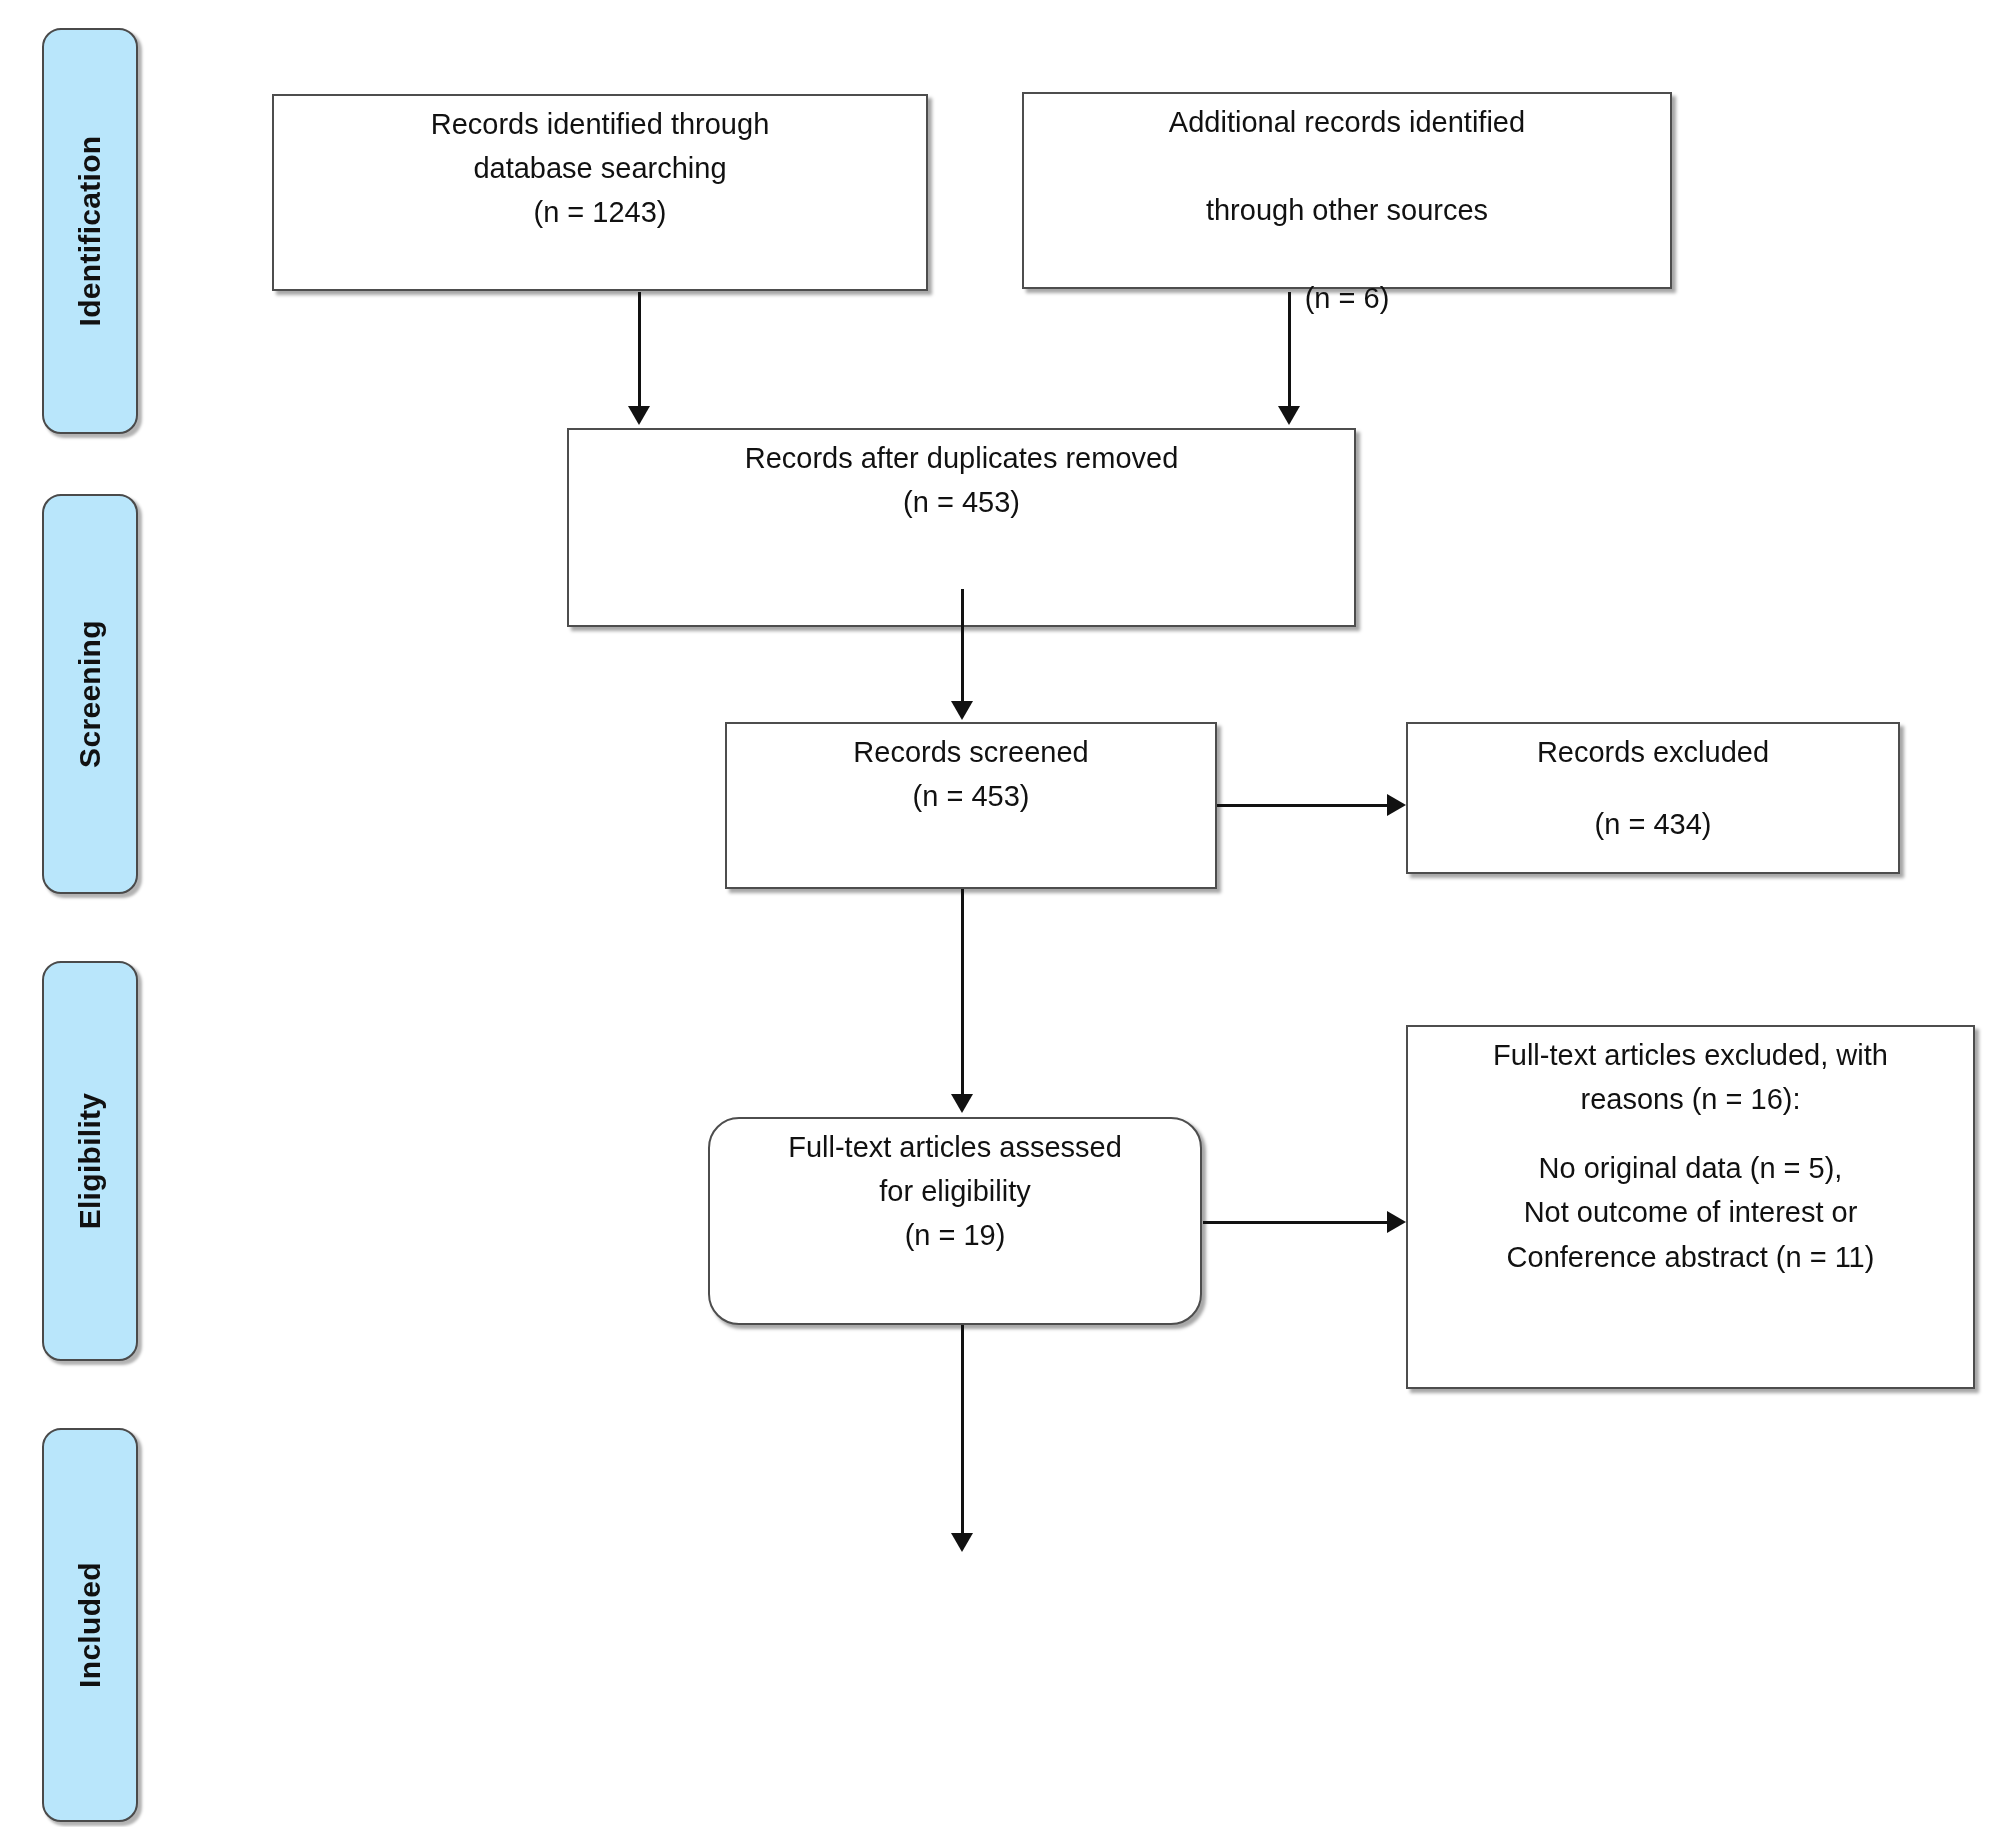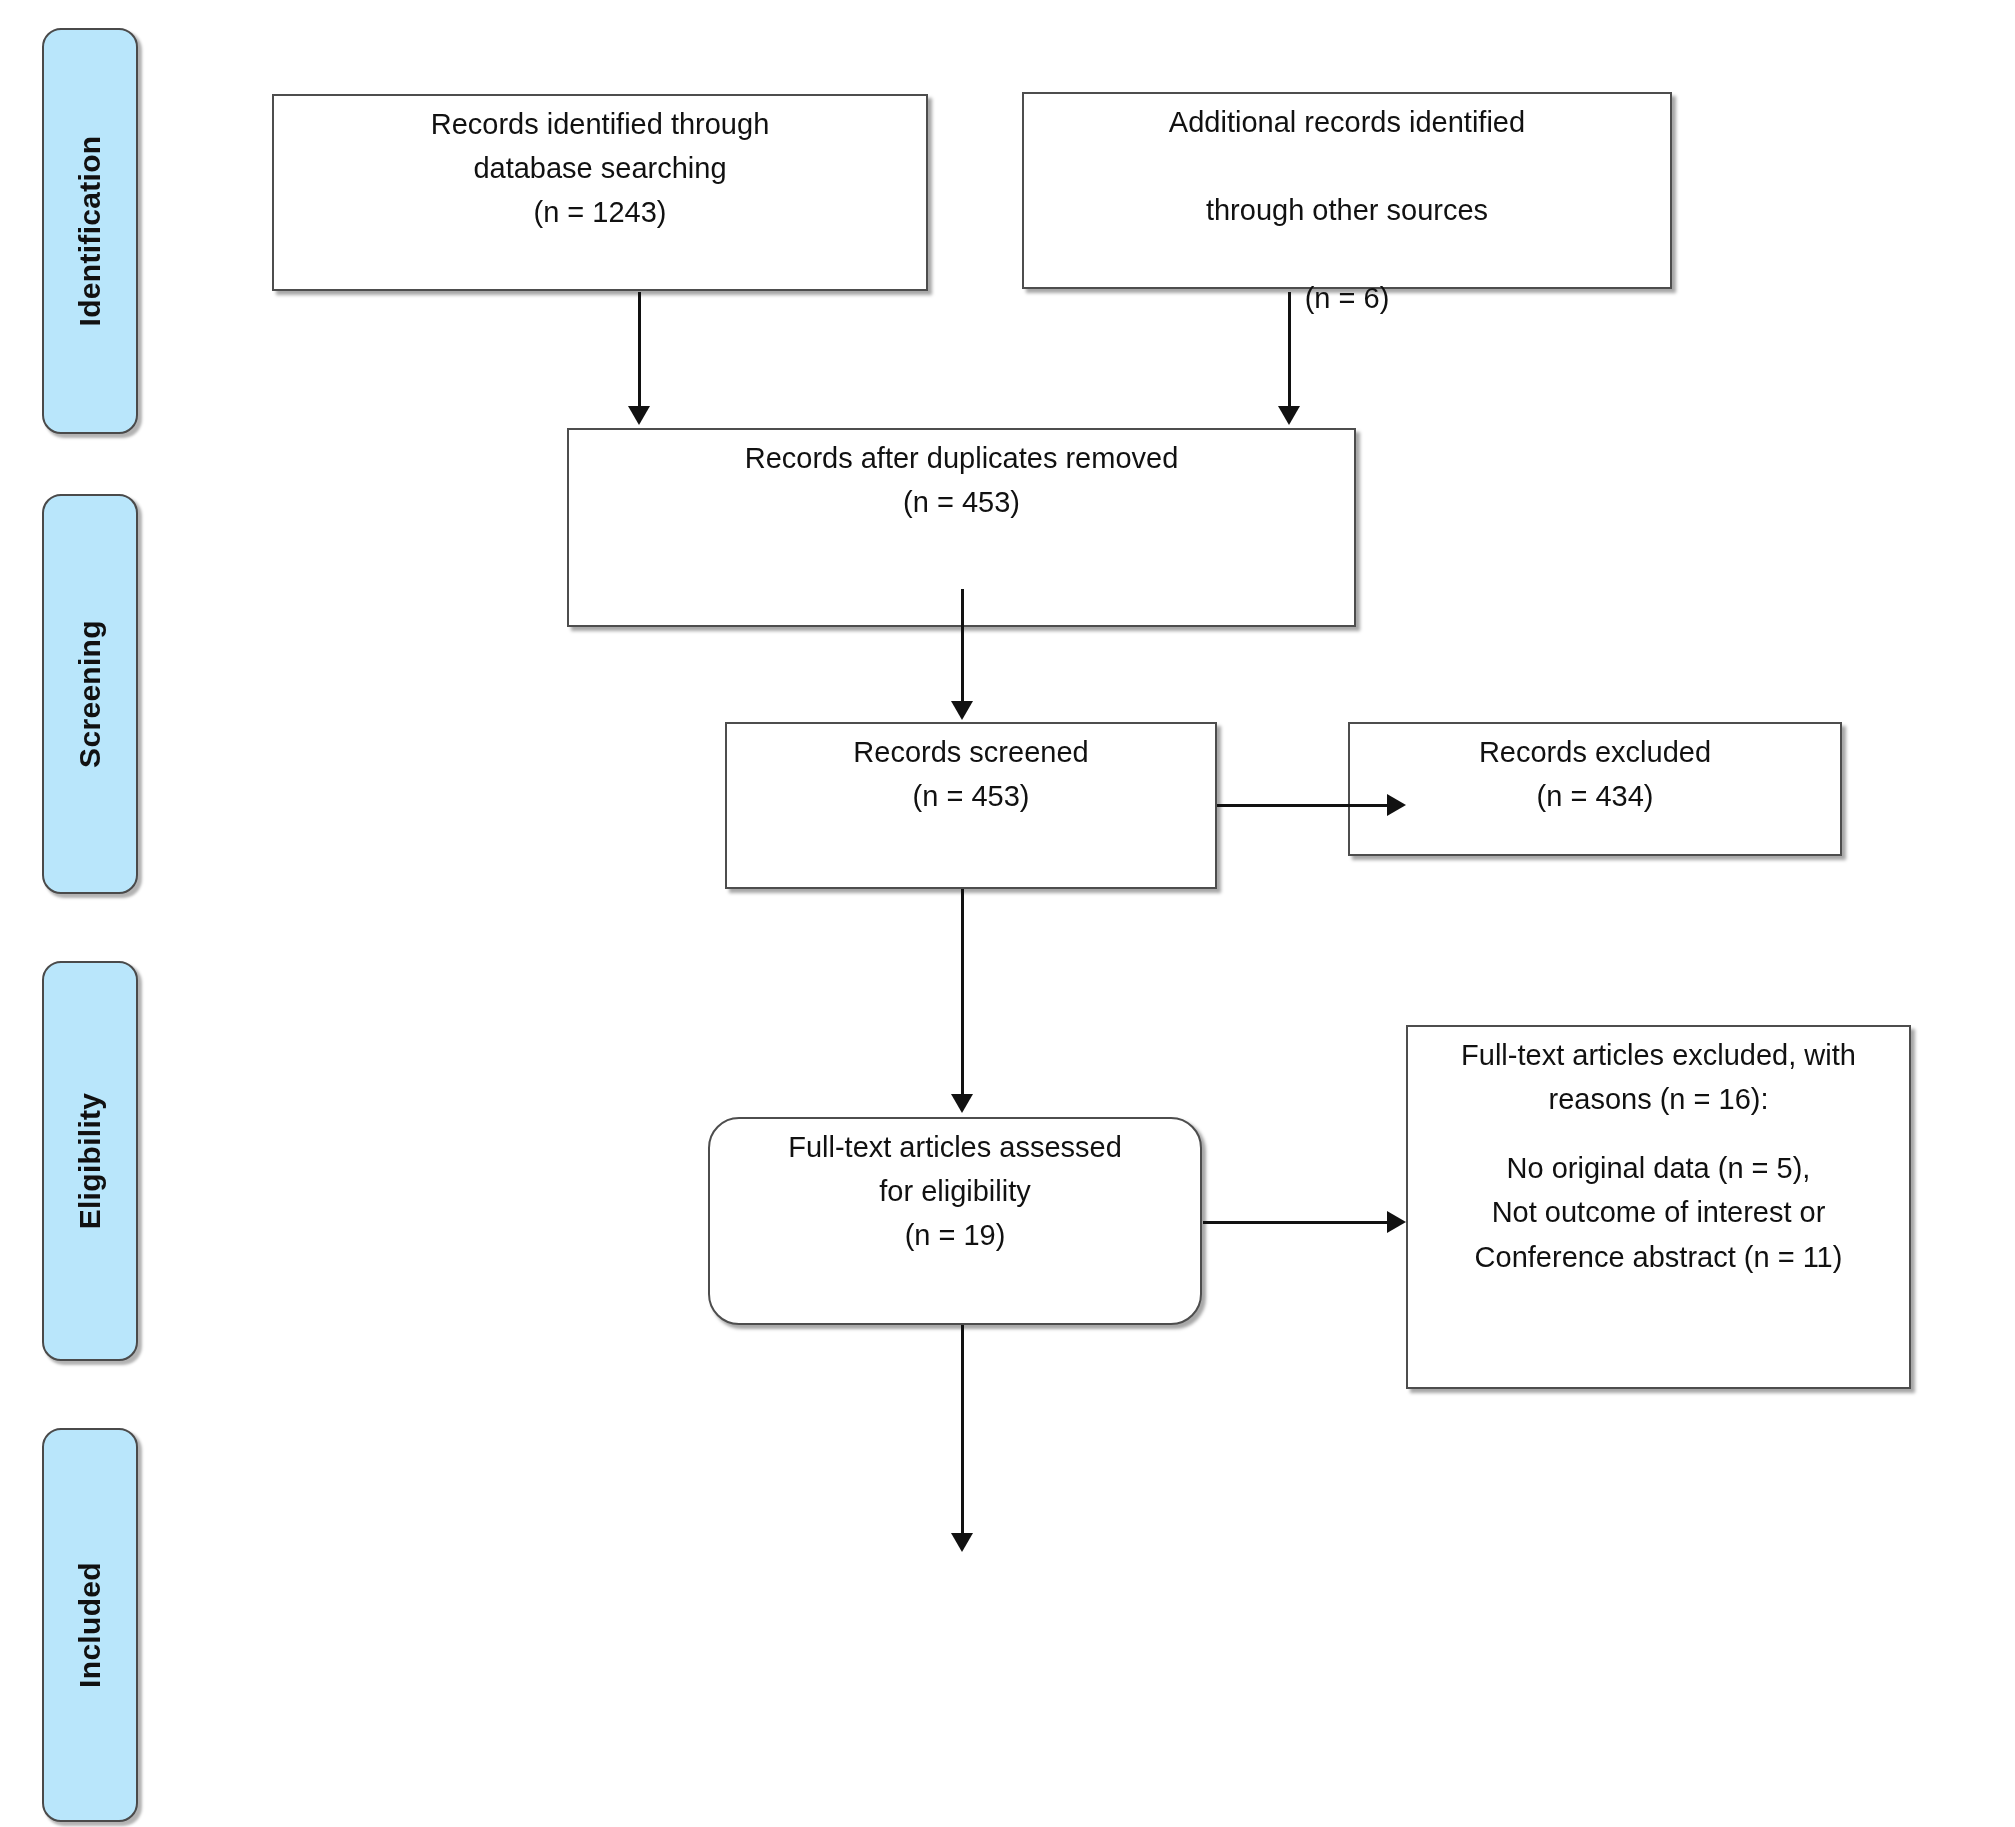--- a/index.html
+++ b/index.html
@@ -110,38 +110,38 @@
   </div>
 
   <div class="v-line" style="left:961px;top:589px;height:117px;"></div>
   <div class="arrow-down" style="left:951px;top:701px;"></div>
 
   <div class="flow-box" style="left:725px;top:722px;width:492px;height:167px;">
     <span class="ln">Records screened</span>
     <span class="ln">(n = 453)</span>
   </div>
 
-  <div class="flow-box" style="left:1348px;top:722px;width:494px;height:134px;">
+  <div class="flow-box" style="left:1406px;top:722px;width:494px;height:152px;gap:28px;">
     <span class="ln">Records excluded</span>
     <span class="ln">(n = 434)</span>
   </div>
 
   <div class="h-line" style="left:1217px;top:804px;width:172px;"></div>
   <div class="arrow-right" style="left:1387px;top:794px;"></div>
 
   <div class="v-line" style="left:961px;top:889px;height:208px;"></div>
   <div class="arrow-down" style="left:951px;top:1094px;"></div>
 
   <div class="flow-box" style="left:708px;top:1117px;width:494px;height:208px;border-radius:31px;">
     <span class="ln">Full-text articles assessed</span>
     <span class="ln">for eligibility</span>
     <span class="ln">(n = 19)</span>
   </div>
 
-  <div class="flow-box" style="left:1406px;top:1025px;width:505px;height:364px;">
+  <div class="flow-box" style="left:1406px;top:1025px;width:569px;height:364px;">
     <span class="ln">Full-text articles excluded, with</span>
     <span class="ln">reasons (n = 16):</span>
     <span class="gap"></span>
     <span class="ln">No original data (n = 5),</span>
     <span class="ln">Not outcome of interest or</span>
     <span class="ln">Conference abstract (n = 11)</span>
   </div>
 
   <div class="h-line" style="left:1203px;top:1221px;width:186px;"></div>
   <div class="arrow-right" style="left:1387px;top:1211px;"></div>

